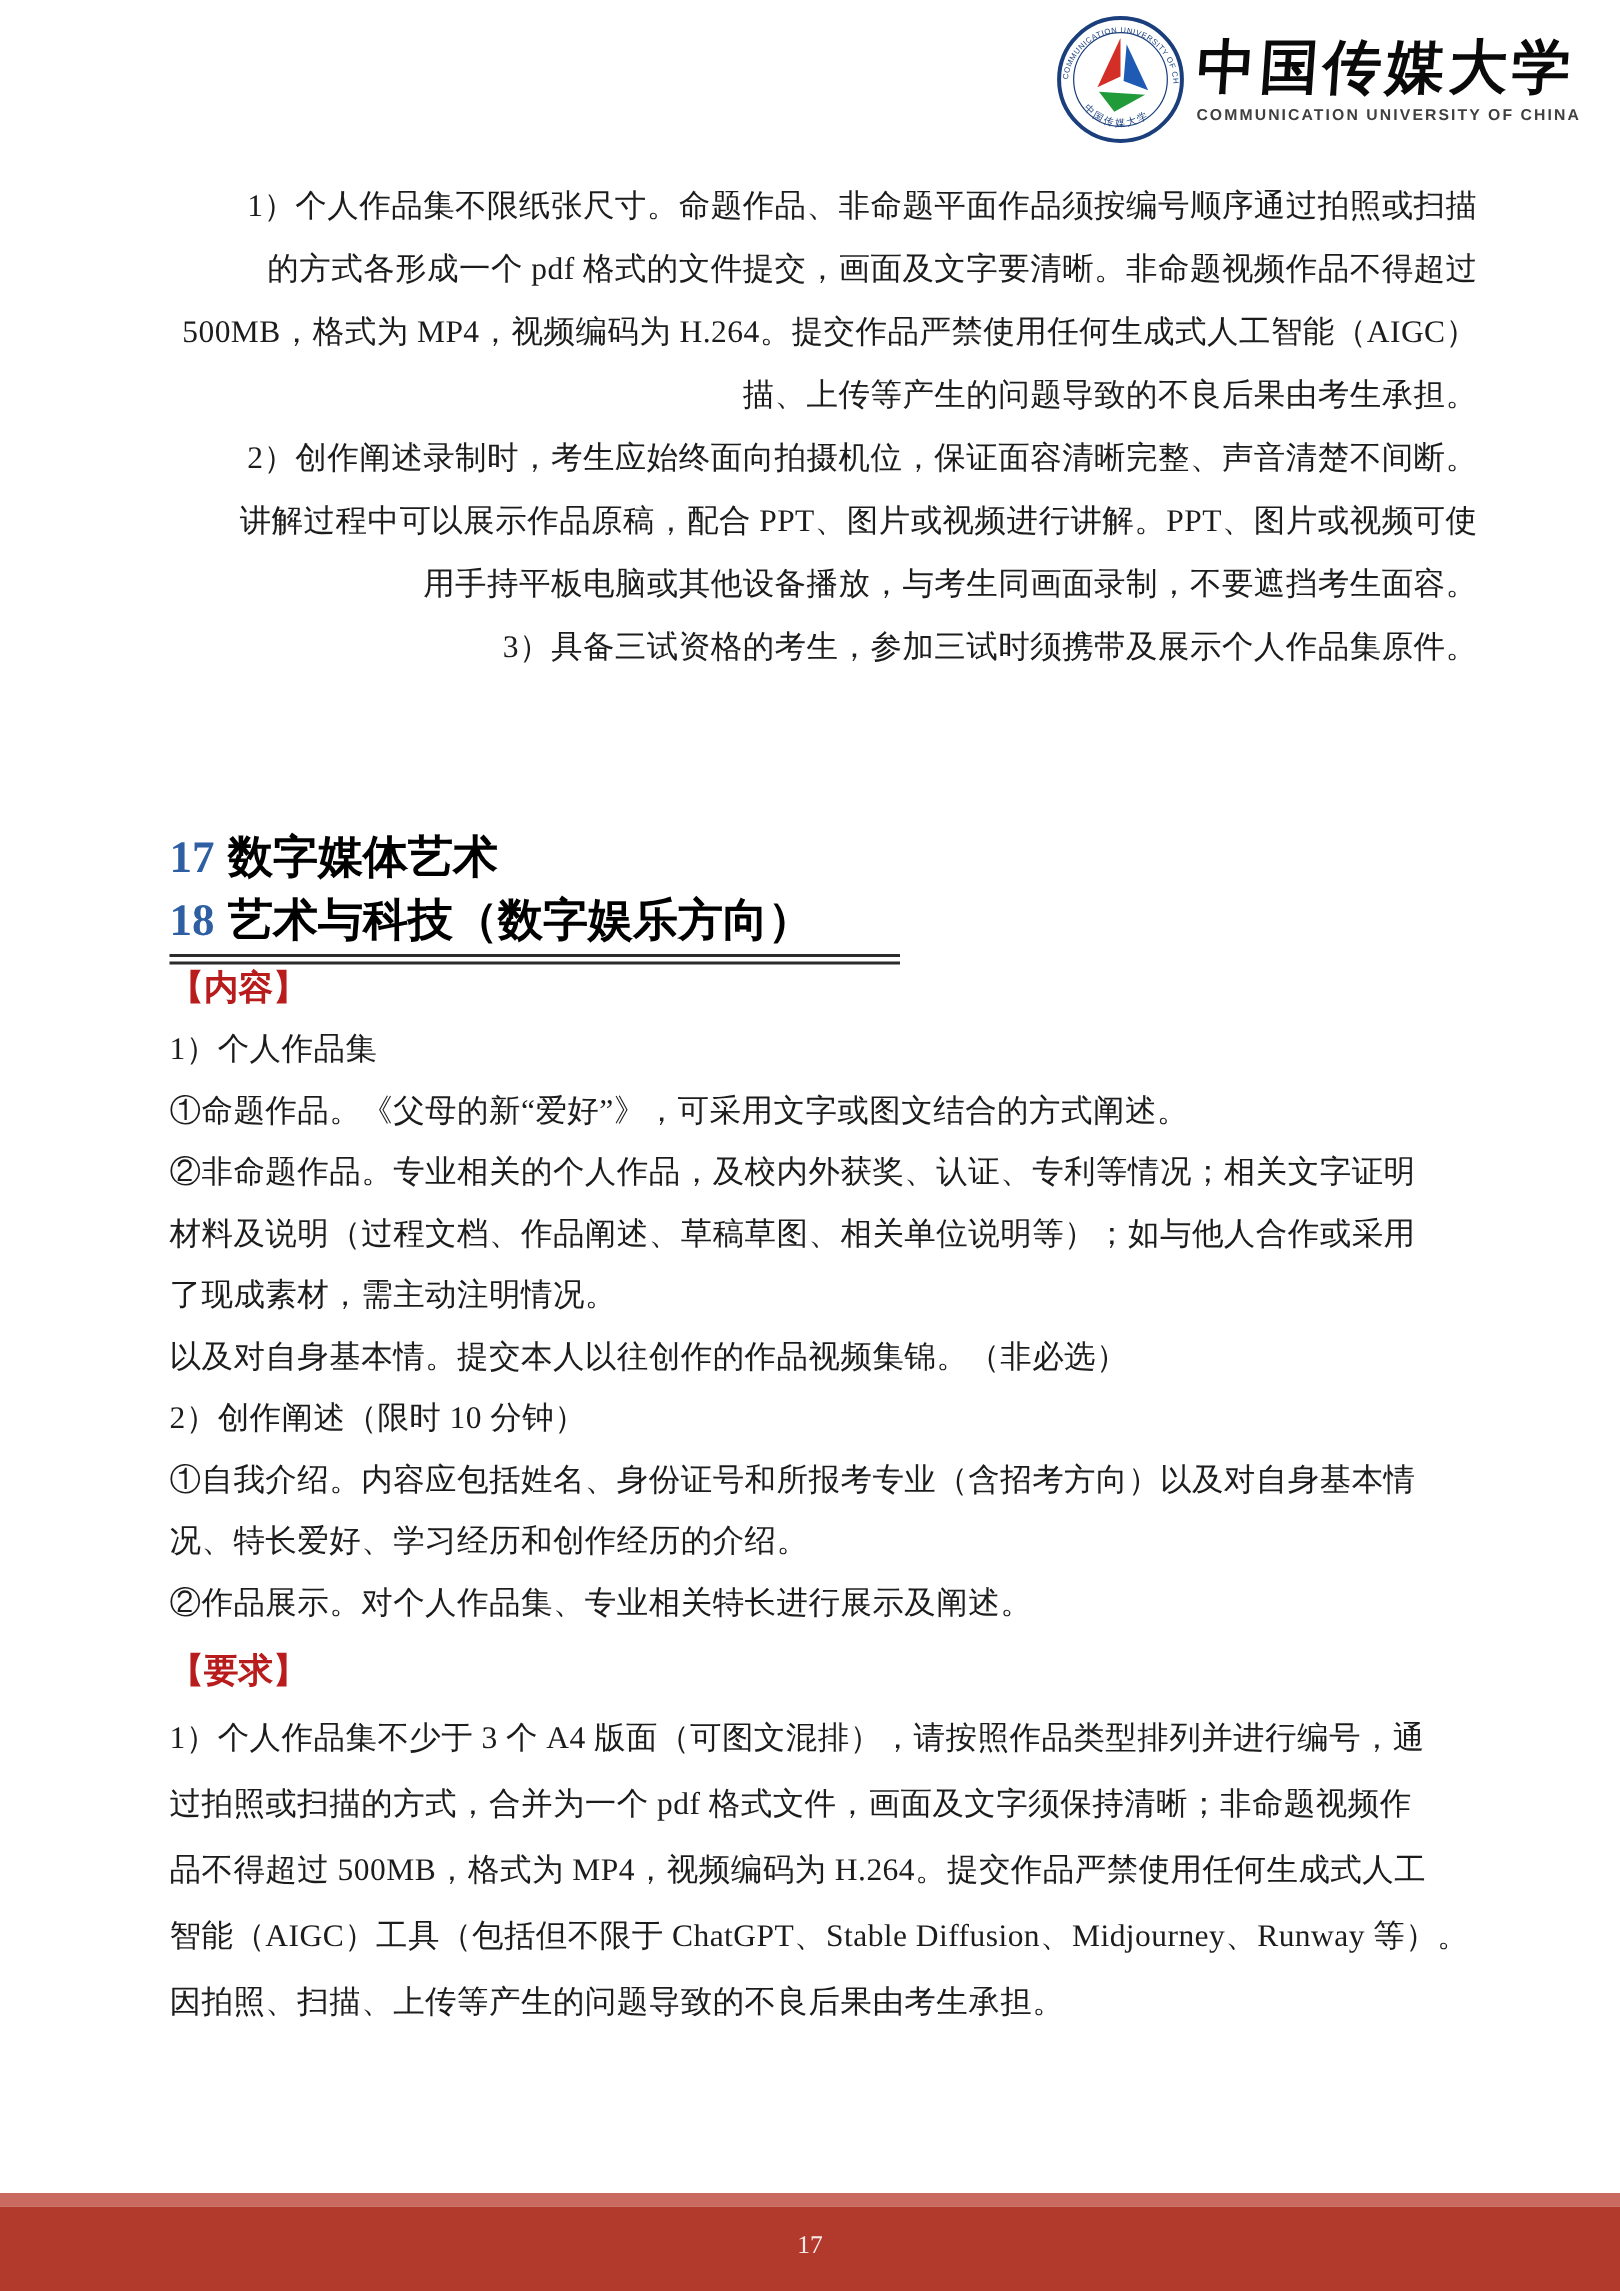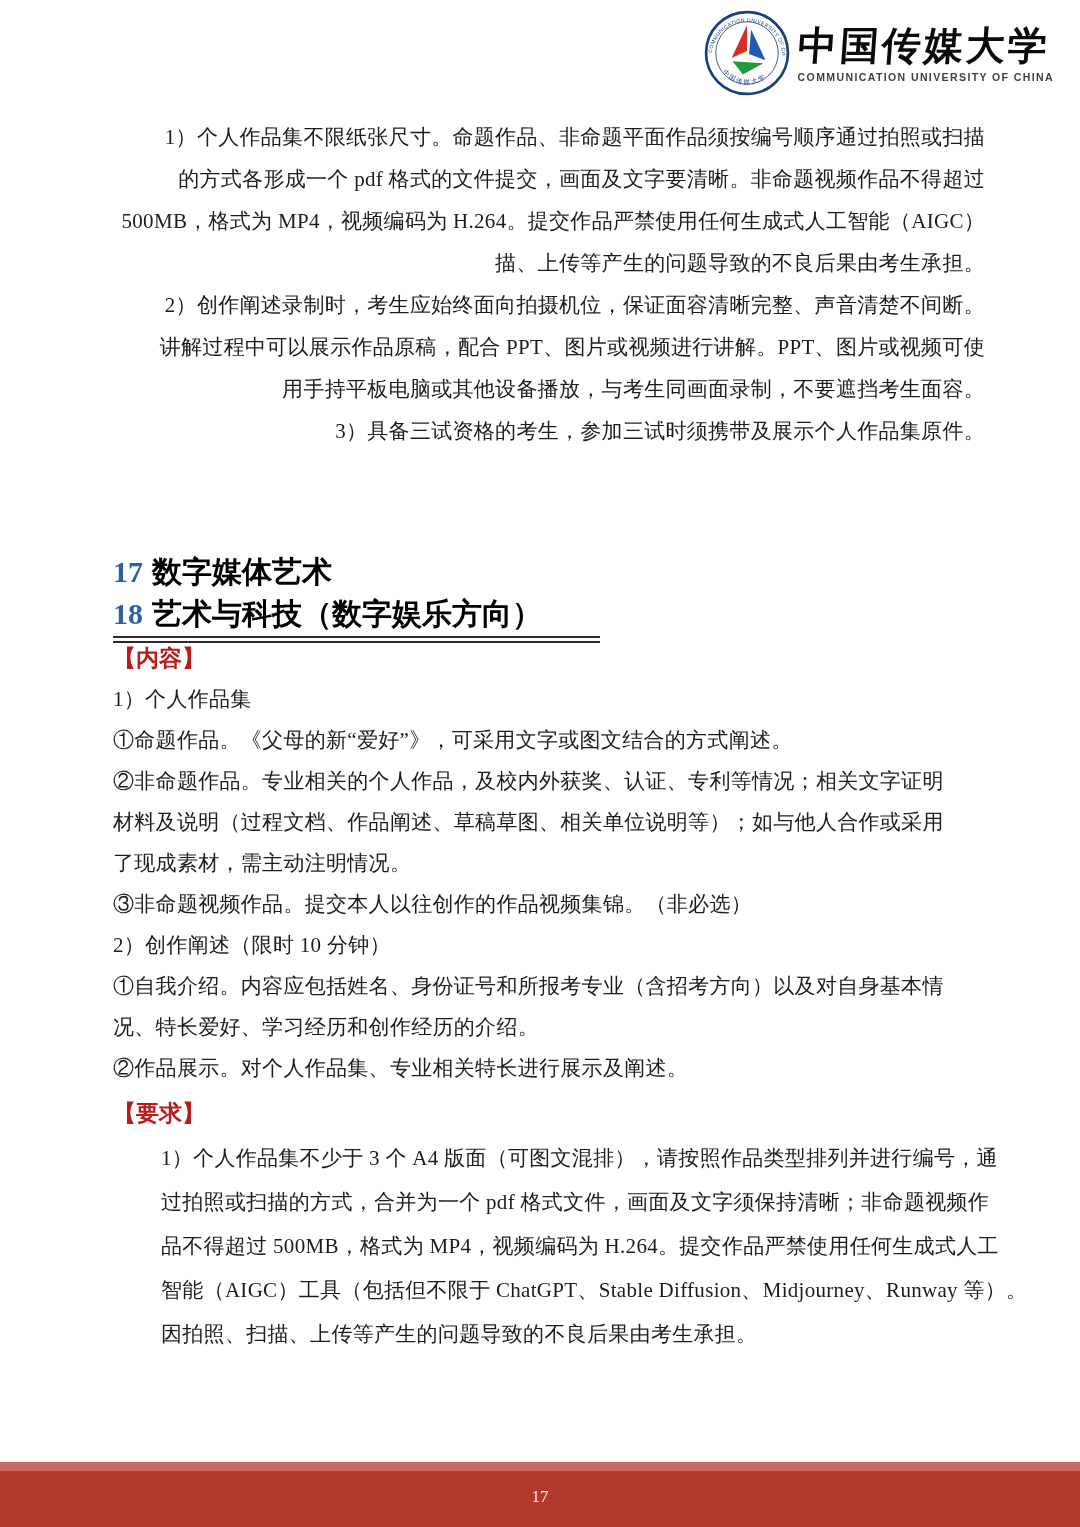--- a/index.html
+++ b/index.html
@@ -36,21 +36,21 @@
   .sect { position: absolute; left: 113px; width: 872px; }
   .line {
     font-size: 21px; line-height: 42px;
     white-space: nowrap; letter-spacing: 0.3px;
   }
   .intro   { top: 116px; text-align: right; }
   .majors  { top: 551px; }
   .content-sec { top: 638px; }
   .content-sec .line { line-height: 41px; }
   .req-sec { top: 1092px; }
-  .req-sec .line { line-height: 44px; margin-left: 48px; }
+  .req-sec .line { line-height: 44px; }
 
   .major-heading { font-size: 30px; font-weight: bold; line-height: 42px; white-space: nowrap; color: #000; }
   .major-num { color: #2e5fa3; margin-right: 9px; }
   .double-rule {
     width: 487px; height: 3px;
     border-top: 2px solid #2b2b2b; border-bottom: 2px solid #2b2b2b;
     margin-top: 1px;
   }
   .bracket-label { font-size: 23px; font-weight: bold; color: #b91c1c; line-height: 41px; white-space: nowrap; }
   .req-sec .bracket-label { line-height: 44px; }
@@ -118,21 +118,21 @@
   <div class="double-rule"></div>
 </div>
 
 <div class="sect content-sec">
   <div class="bracket-label">【内容】</div>
   <div class="line">1）个人作品集</div>
   <div class="line">①命题作品。《父母的新“爱好”》，可采用文字或图文结合的方式阐述。</div>
   <div class="line">②非命题作品。专业相关的个人作品，及校内外获奖、认证、专利等情况；相关文字证明</div>
   <div class="line">材料及说明（过程文档、作品阐述、草稿草图、相关单位说明等）；如与他人合作或采用</div>
   <div class="line">了现成素材，需主动注明情况。</div>
-  <div class="line">③非命题视频作品。提交本人以往创作的作品视频集锦。（非必选）</div>
+  <div class="line">以及对自身基本情。提交本人以往创作的作品视频集锦。（非必选）</div>
   <div class="line">2）创作阐述（限时 10 分钟）</div>
   <div class="line">①自我介绍。内容应包括姓名、身份证号和所报考专业（含招考方向）以及对自身基本情</div>
   <div class="line">况、特长爱好、学习经历和创作经历的介绍。</div>
   <div class="line">②作品展示。对个人作品集、专业相关特长进行展示及阐述。</div>
 </div>
 
 <div class="sect req-sec">
   <div class="bracket-label">【要求】</div>
   <div class="line">1）个人作品集不少于 3 个 A4 版面（可图文混排），请按照作品类型排列并进行编号，通</div>
   <div class="line">过拍照或扫描的方式，合并为一个 pdf 格式文件，画面及文字须保持清晰；非命题视频作</div>

